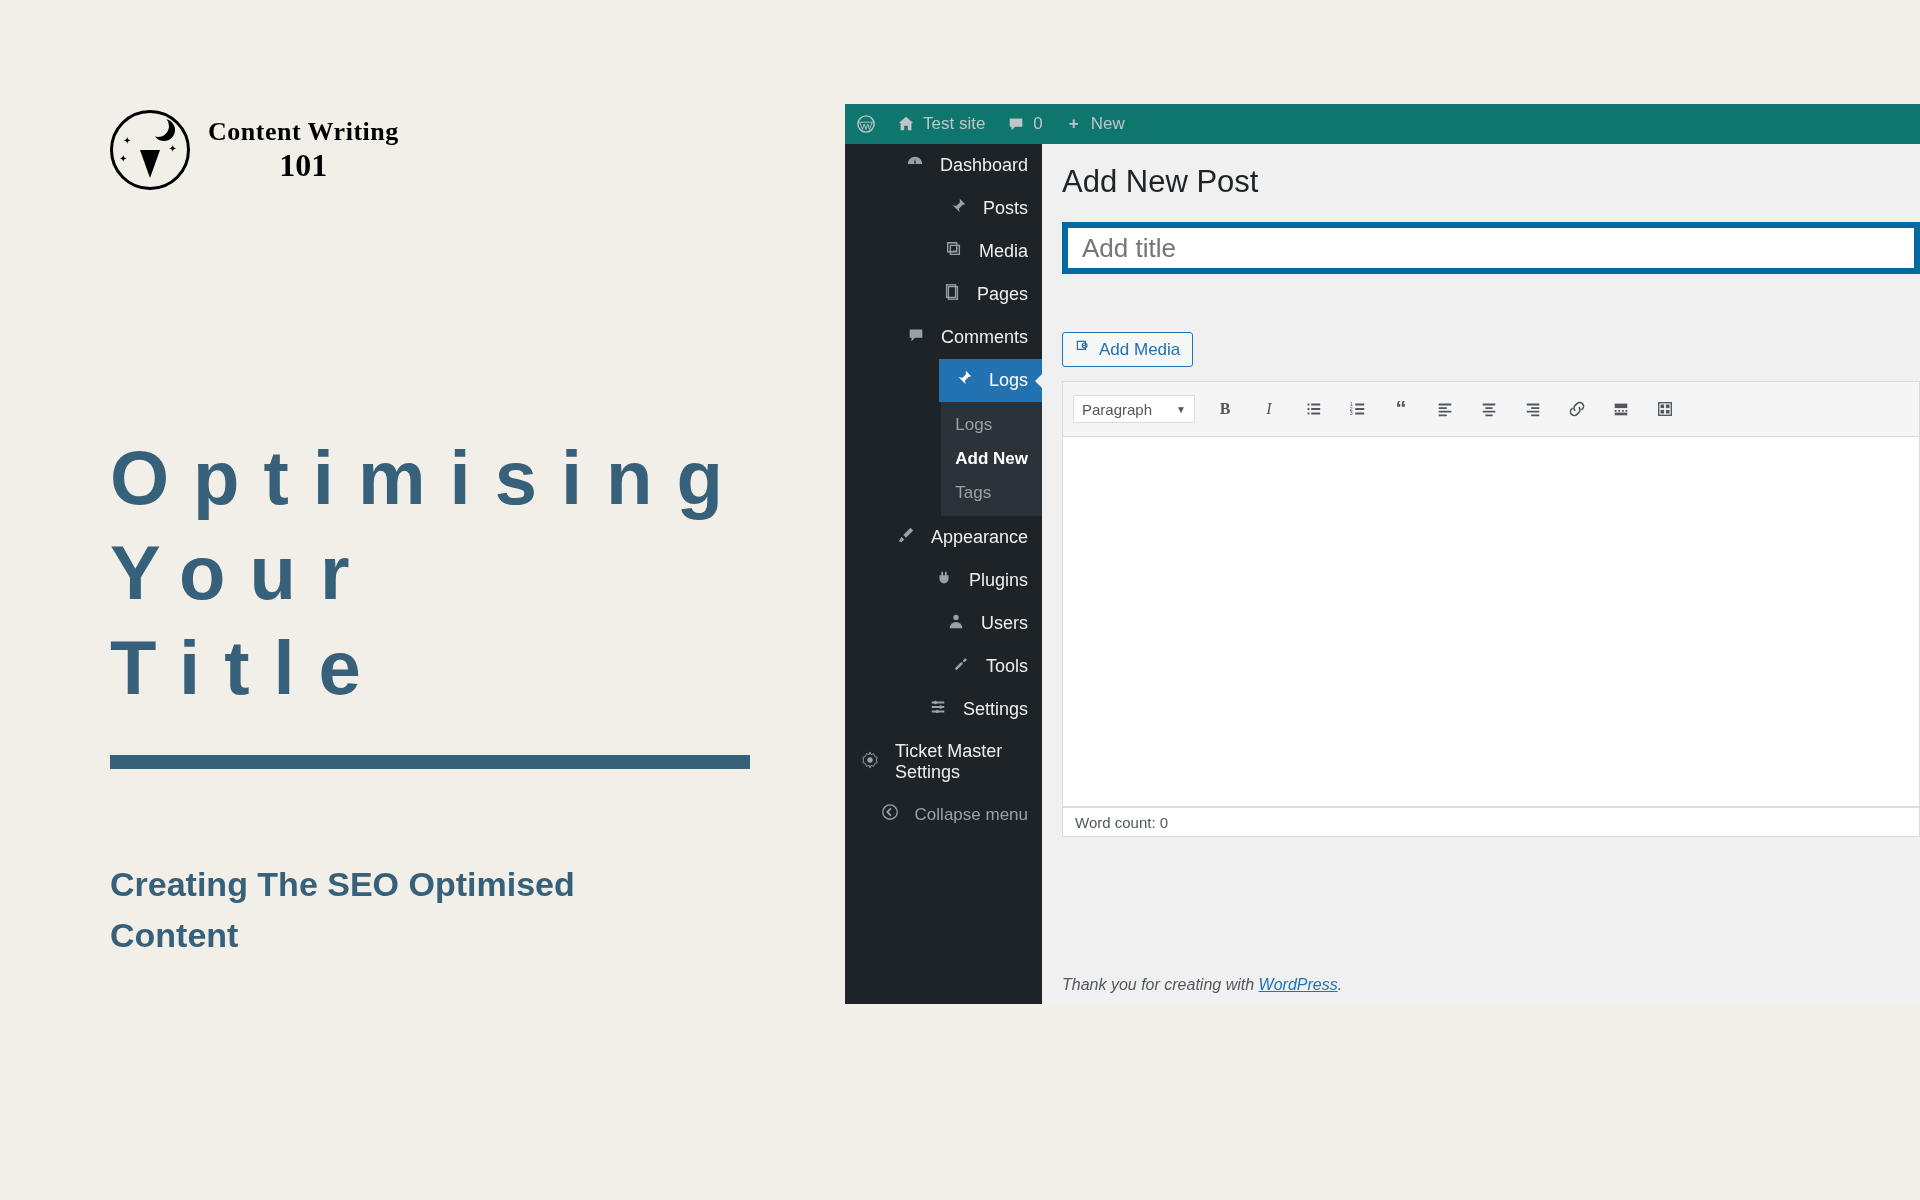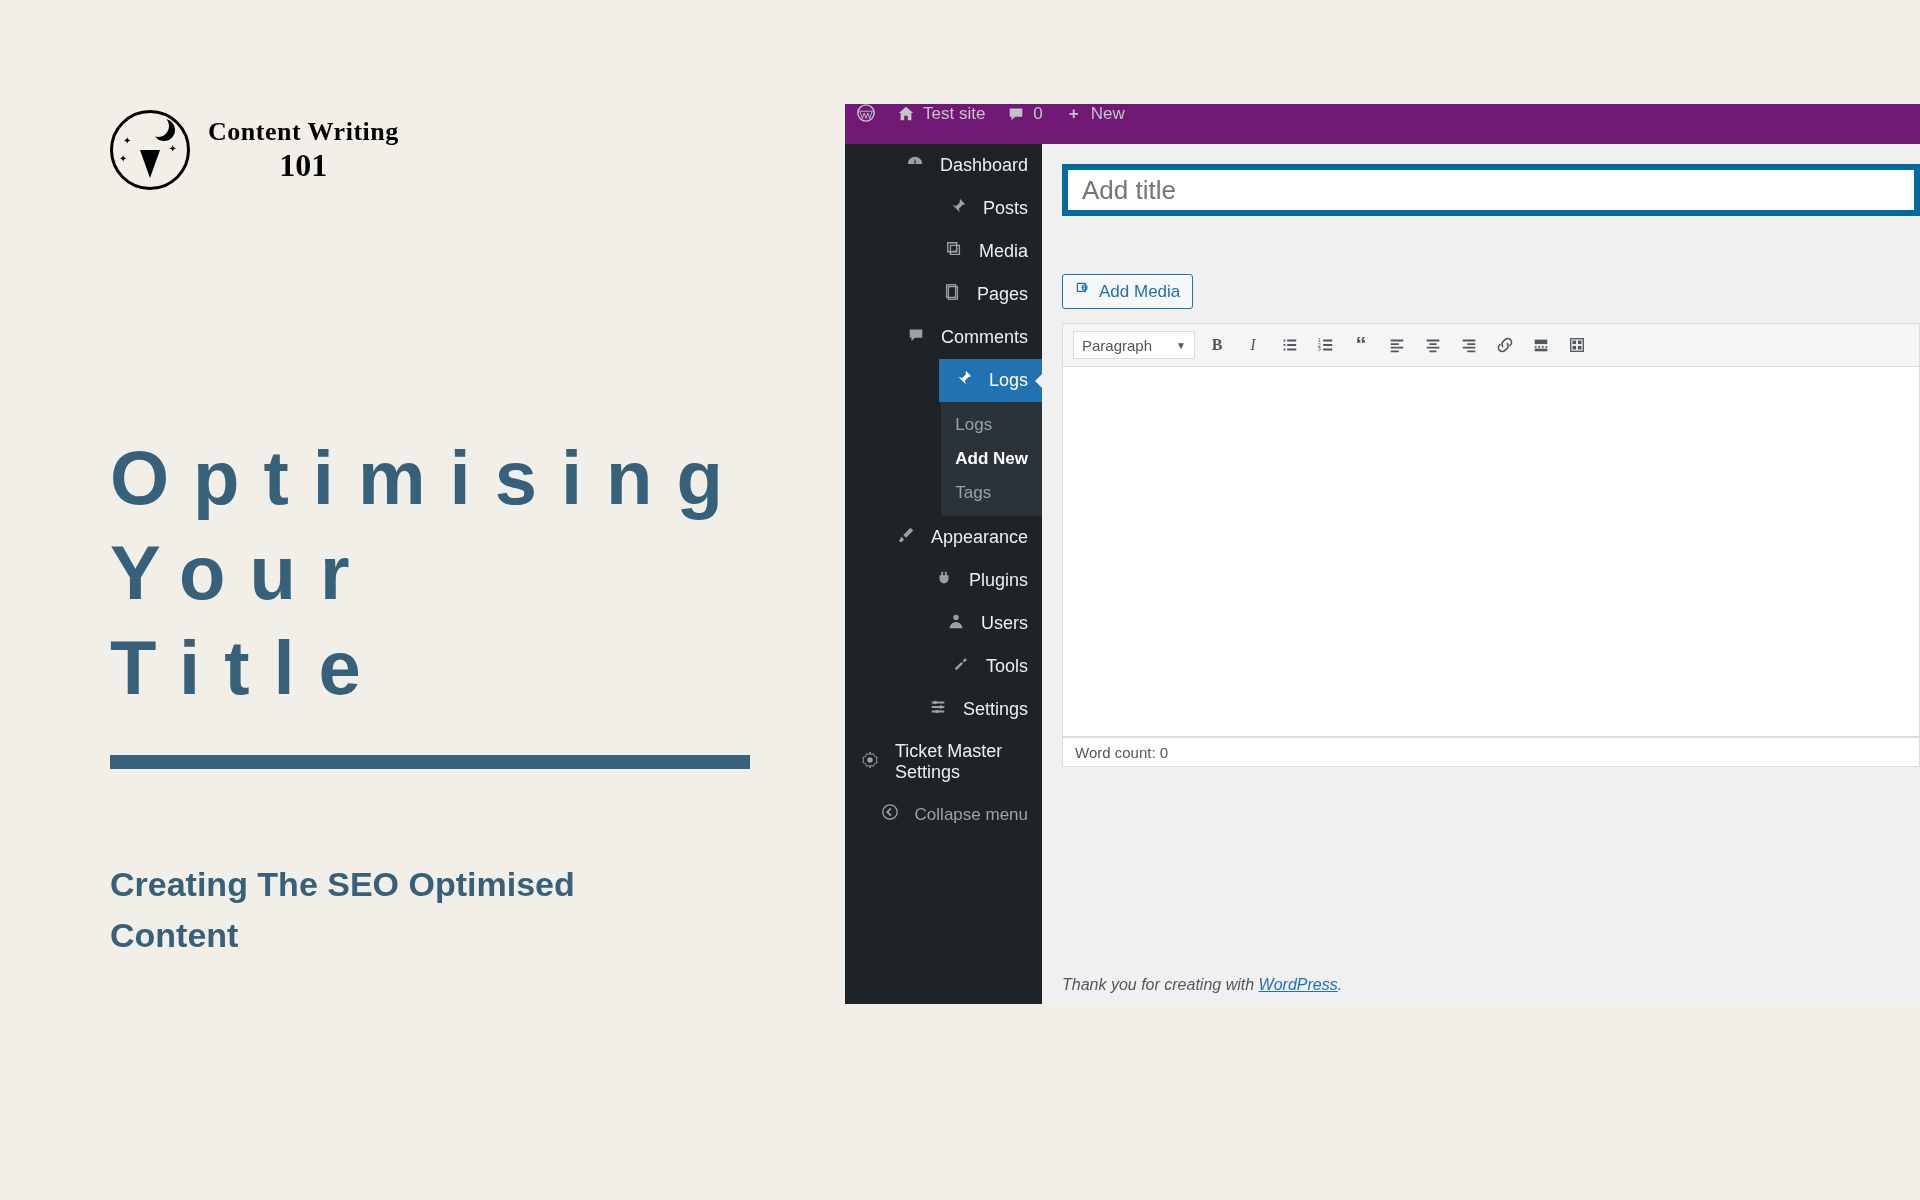--- a/index.html
+++ b/index.html
@@ -85,24 +85,24 @@
     font-size: 17px;
     color: #2c3338;
     overflow: hidden;
   }
 
   
   .wp-adminbar {
     position: absolute;
     left: 0; top: 0; right: 0;
     height: 40px;
-    background: #701a75;
+    background: #0f766e;
     color: #c3c4c7;
     display: flex;
-    align-items: flex-start;
+    align-items: center;
     gap: 22px;
     padding: 0 12px;
     font-size: 17px;
   }
   .wp-adminbar .ab-item { display:flex; align-items:center; gap:8px; cursor:pointer; }
   .wp-adminbar .ab-icon { display:inline-flex; width:18px; justify-content:center; }
 
   
   .wp-sidebar {
     margin-top: 40px;
@@ -163,26 +163,26 @@
     border: 1px solid #2271b1;
     background:#f6f7f7;
     color: #2271b1;
     padding: 6px 12px;
     border-radius: 3px;
     font-size: 17px;
     cursor: pointer;
   }
   .editor-toolbar {
     margin-top: 14px;
-    height: 44px;
+    height: 56px;
     background: #f5f5f5;
     border: 1px solid #dcdcde;
     display: flex;
     align-items: center;
-    gap: 8px;
+    gap: 16px;
     padding: 8px 10px;
   }
   .format-select {
     width: 122px; height: 28px;
     border:1px solid #dcdcde; background:#fff;
     font-size: 15px; color:#50575e;
     padding: 0 8px;
     display:flex; align-items:center; justify-content:space-between;
   }
   .tb-btn {
@@ -384,20 +384,21 @@
         <svg viewBox="0 0 20 20" width="18" height="18" fill="#9ca1a6">
             <circle cx="10" cy="10" r="8" fill="none" stroke="#9ca1a6" stroke-width="1.5"></circle>
             <path d="M11 6l-4 4 4 4" fill="none" stroke="#9ca1a6" stroke-width="2"></path>
           </svg>
       </span>
       <span class="label">Collapse menu</span>
     </div>
   </div>
 
   <div class="wp-main">
+    <h1 class="wp-h1">Add New Post</h1>
 
     <input class="title-input" type="text" placeholder="Add title" style="">
 
     <button class="add-media-btn">
       <span>
         <svg viewBox="0 0 20 20" width="16" height="16" fill="#2271b1">
             <path d="M3 3h10v10H3z" fill="none" stroke="#2271b1" stroke-width="1.5"></path>
             <circle cx="12" cy="8" r="3" fill="none" stroke="#2271b1" stroke-width="1.5"></circle>
             <path d="M11 7v2m-1-1h2" stroke="#2271b1"></path>
           </svg>

